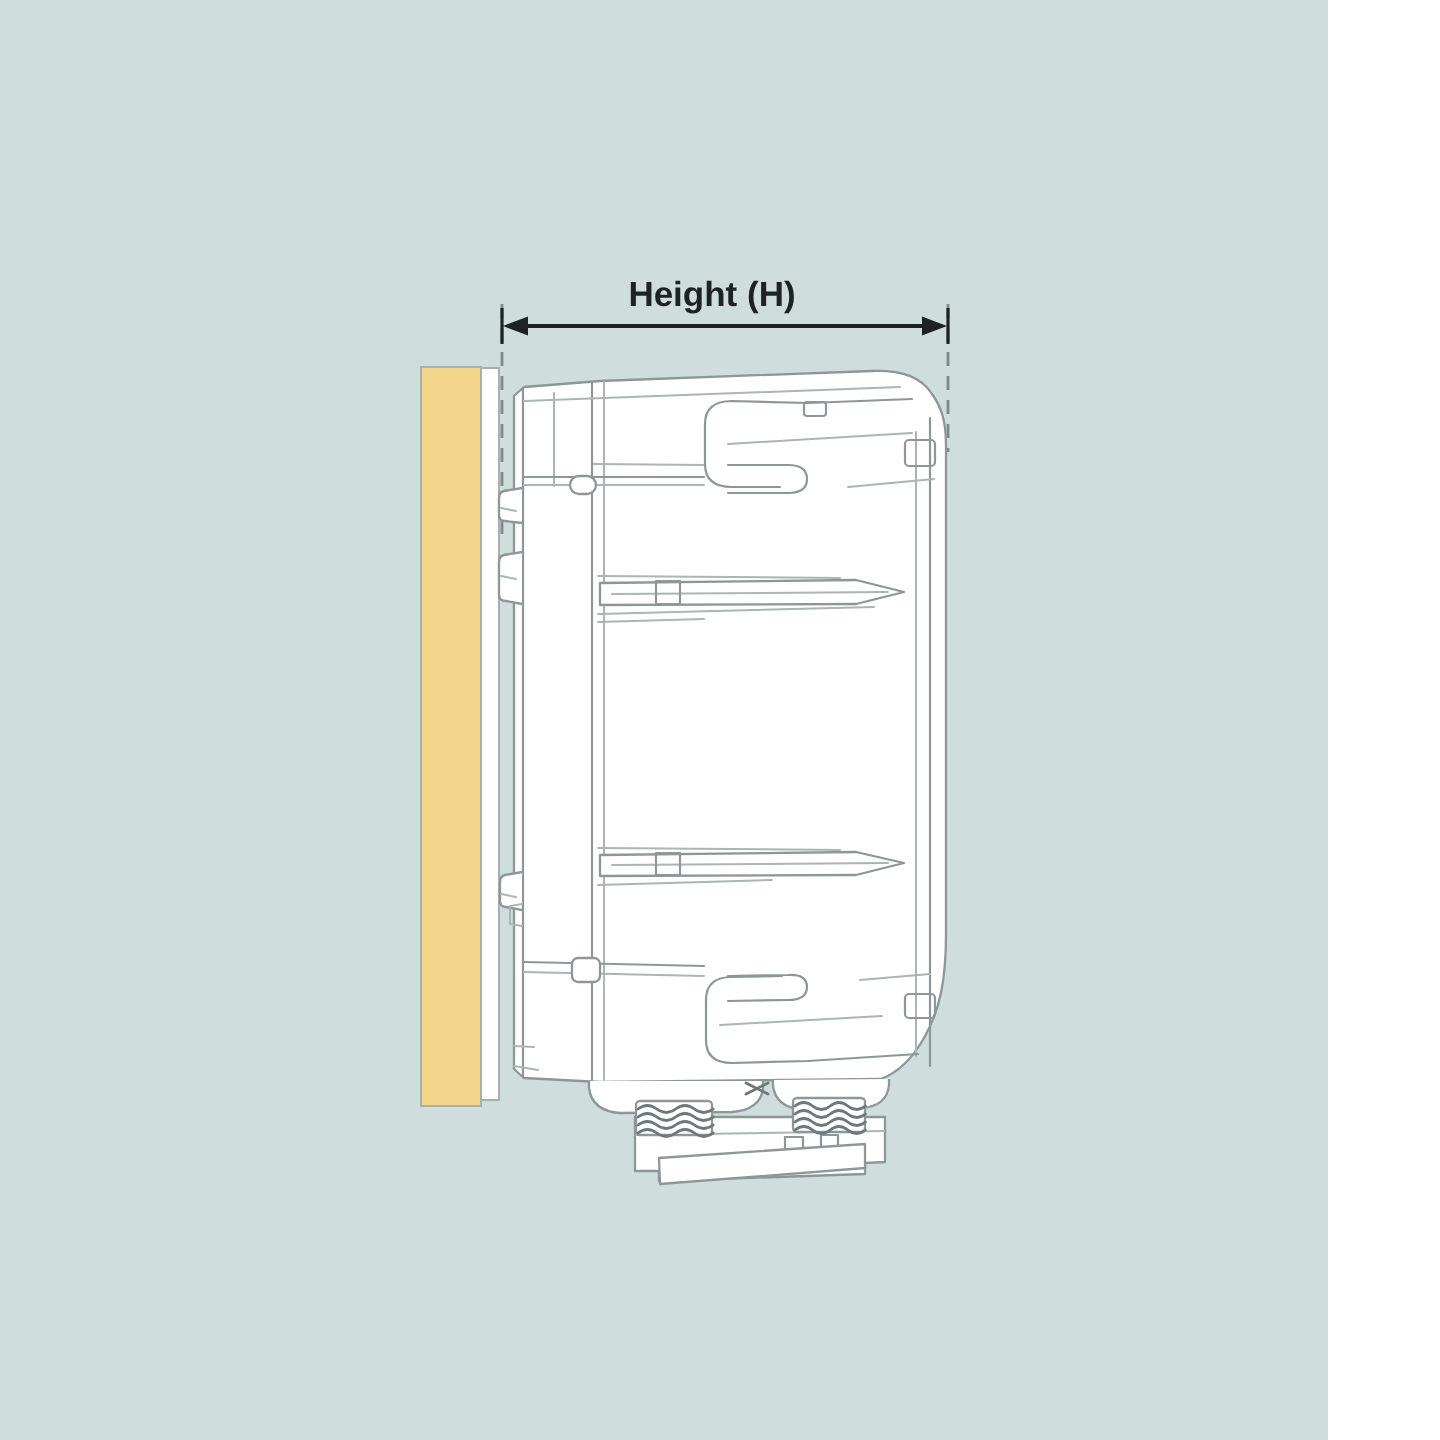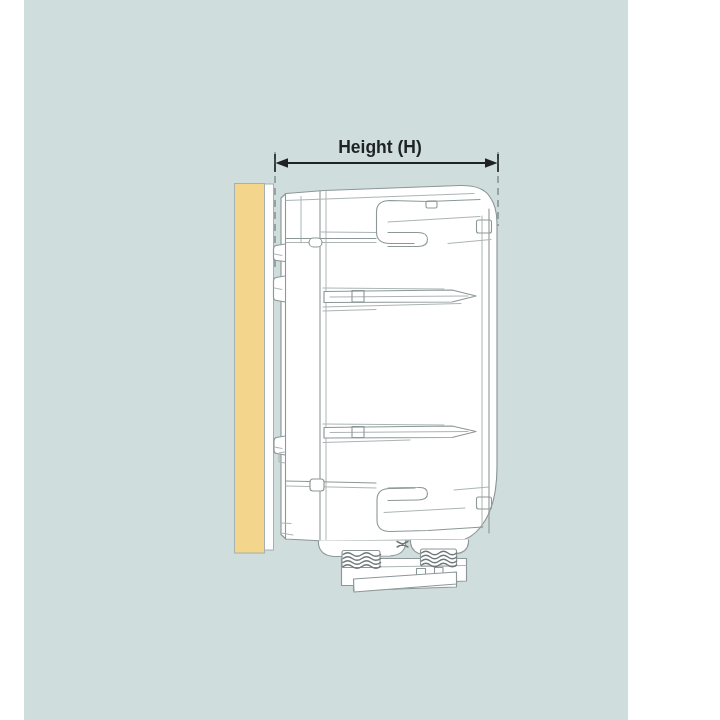--- a/index.html
+++ b/index.html
@@ -1,23 +1,22 @@
 <!DOCTYPE html>
 <html style="--background: #cfdddc; --wall-fill: #f4d58c; --wall-edge: #a6b0af; --strip-fill: #fdfdfd; --device-fill: #ffffff; --line: #8d9797; --line-light: #abb5b4; --line-dark: #6e7878; --arrow: #1e2222; --dash: #7e8b8b;"><head>
 <meta charset="utf-8">
 <style>
   html, body { margin: 0; padding: 0; }
   body { font-family: "Liberation Sans", sans-serif; }
   .stage {
     position: relative;
-    width: 604px;
+    width: 664px;
     height: 720px;
     background: var(--background, #cfdddc);
     overflow: hidden;
-    margin-left: 24px;
   }
   svg { display: block; }
 
   
   .w   { fill: var(--device-fill,#fff); stroke: var(--line,#8d9797); stroke-width: 1.15; stroke-linejoin: round; }
   .s   { fill: none; stroke: var(--line,#8d9797); stroke-width: 1.1; stroke-linejoin: round; stroke-linecap: round; }
   .sl  { fill: none; stroke: var(--line-light,#abb5b4); stroke-width: 1; stroke-linecap: round; }
   .sd  { fill: none; stroke: var(--line-dark,#6e7878); stroke-width: 1.4; stroke-linecap: round; }
   .wall  { fill: var(--wall-fill,#f4d58c); stroke: var(--wall-edge,#a6b0af); stroke-width: 1; }
   .strip { fill: var(--strip-fill,#fdfdfd);  stroke: var(--wall-edge,#a6b0af); stroke-width: 1; }

